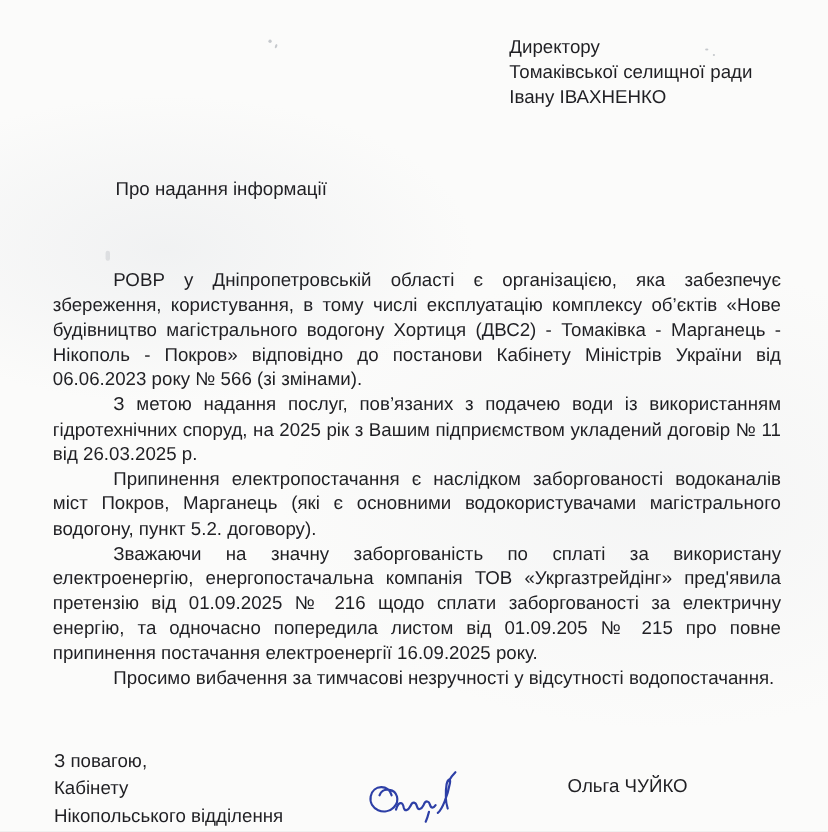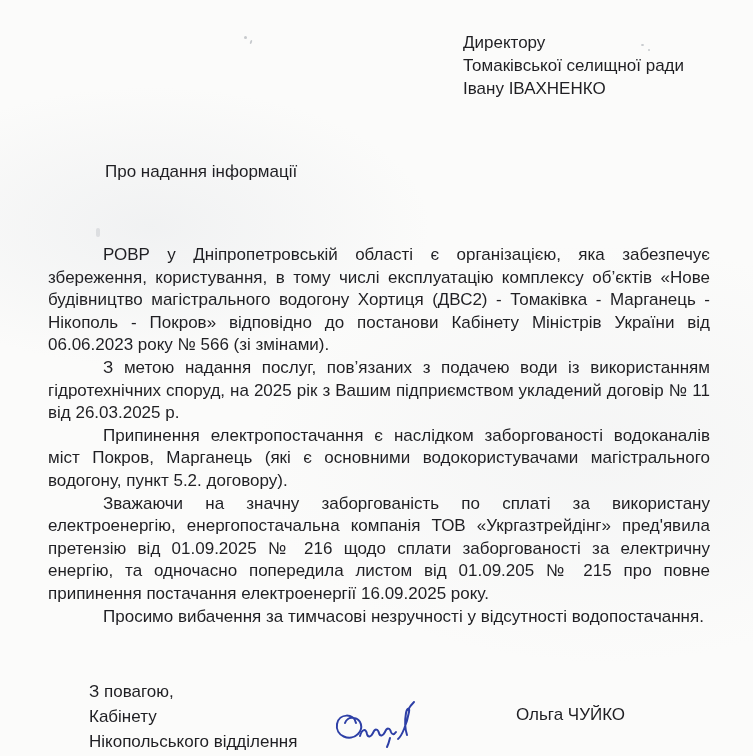--- a/index.html
+++ b/index.html
@@ -47,21 +47,20 @@
   .body-text p {
     margin: 0;
     text-indent: 55px;
   }
   .closing-block {
     position: absolute;
     left: 49px;
     top: 679px;
     line-height: 25px;
     white-space: nowrap;
-    margin-left: 40px;
   }
   .signature-svg {
     position: absolute;
     left: 320px;
     top: 698px;
     width: 122px;
     height: 58px;
   }
   .signer-name {
     position: absolute;

